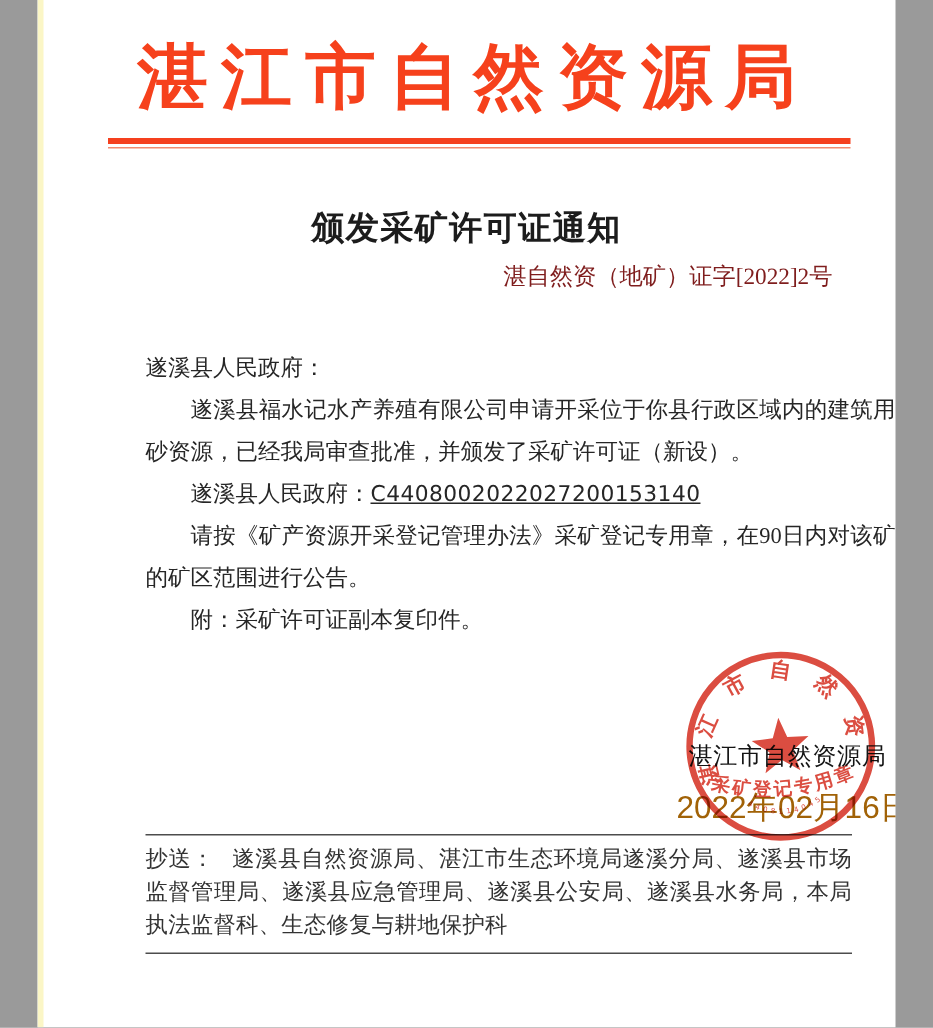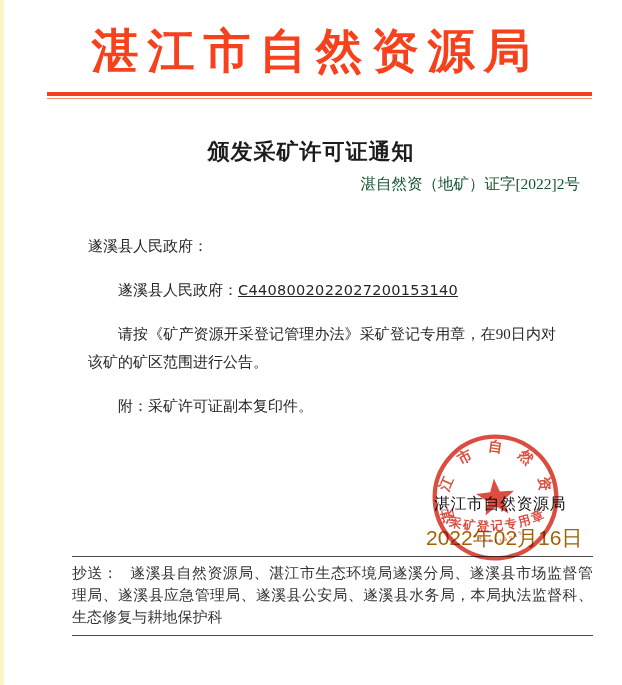--- a/index.html
+++ b/index.html
@@ -1,18 +1,18 @@
 <!DOCTYPE html>
 <html><head>
 <meta charset="utf-8">
 <style>
   html,body{margin:0;padding:0;background:#9a9a9a;}
   .page{
     position:relative;
-    width:622px;height:685px;
+    width:572px;height:685px;
     margin:0 auto;
     background:#ffffff;
     overflow:hidden;
     font-family:"Liberation Serif","DejaVu Serif",serif;
     color:#222;
   }
   .edge-strip{
     position:absolute;left:0;top:0;width:4px;height:100%;
     background:#fbf6c6;
   }
@@ -36,32 +36,32 @@
     text-align:center;
     font-size:22px;
     font-weight:bold;
     color:#1c1c1c;
     letter-spacing:1px;
   }
   .doc-number{
     margin:7px 42px 0 0;
     text-align:right;
     font-size:15.5px;
-    color:#14532d;
+    color:#7f1d1d;
   }
   
   .body-text{
     margin:37px 50px 0 72px;
     width:500px;
     font-size:15px;
     line-height:28px;
     color:#262626;
     text-align:justify;
   }
-  .body-text p{margin:16px;}
+  .body-text p{margin:0;}
   .indent{text-indent:2em;}
   .license-number{
     font-family:"DejaVu Sans","Liberation Sans",sans-serif;
     font-size:14.5px;
     letter-spacing:0.3px;
     text-decoration:underline;
   }
   
   .sign-org{
     position:absolute;left:434px;top:494px;
@@ -117,20 +117,21 @@
   <div class="red-rule">
     <div class="thick"></div>
     <div class="thin"></div>
   </div>
 
   <div class="notice-title">颁发采矿许可证通知</div>
   <div class="doc-number">湛自然资（地矿）证字[2022]2号</div>
 
   <div class="body-text">
     <p>遂溪县人民政府：</p>
+    <p class="indent">遂溪县福水记水产养殖有限公司申请开采位于你县行政区域内的建筑用砂资源，已经我局审查批准，并颁发了采矿许可证（新设）。</p>
     <p class="indent"><span>遂溪县人民政府：</span><span class="license-number">C4408002022027200153140</span></p>
     <p class="indent">请按《矿产资源开采登记管理办法》采矿登记专用章，在90日内对该矿的矿区范围进行公告。</p>
     <p class="indent">附：采矿许可证副本复印件。</p>
   </div>
 
   <div class="sign-org">湛江市自然资源局</div>
   <div class="sign-date">2022年02月16日</div>
 
   <svg class="seal" viewBox="0 0 140 140">
     <defs>

